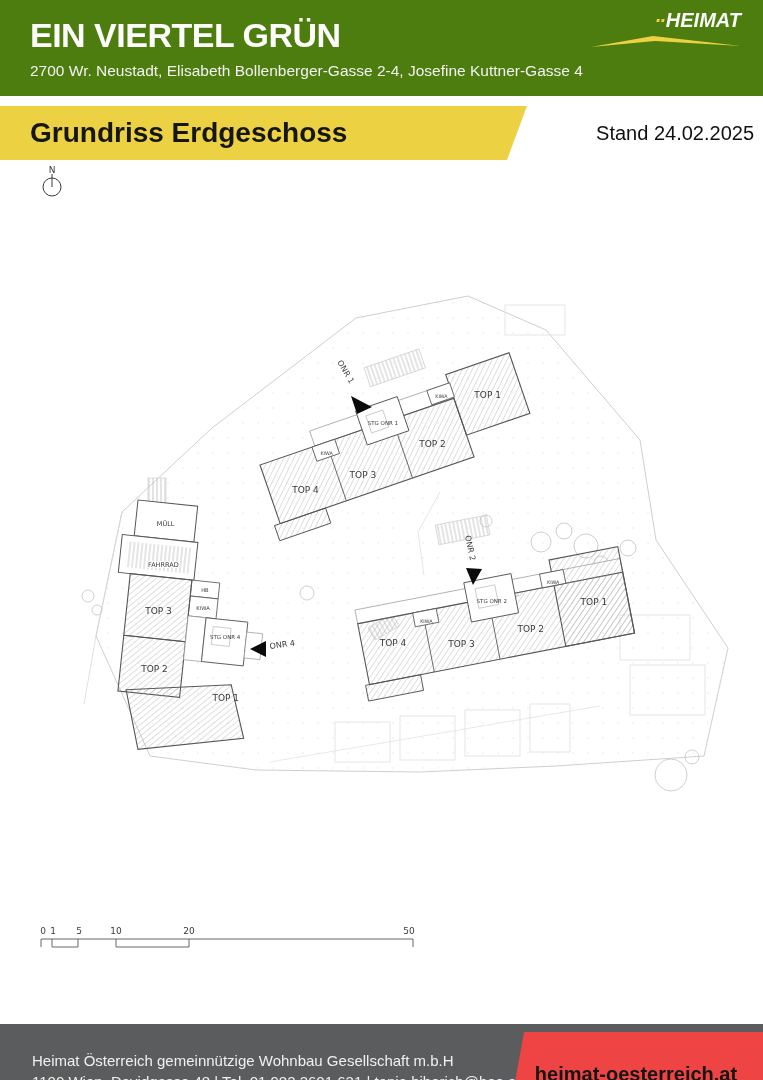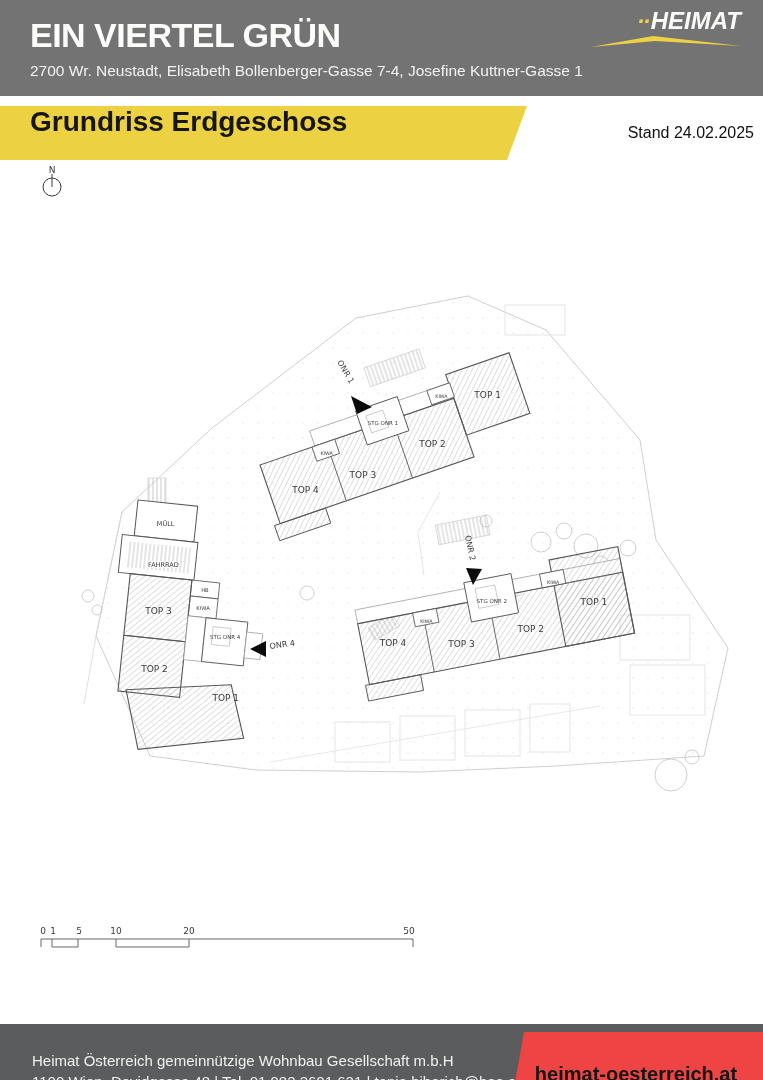--- a/index.html
+++ b/index.html
@@ -1,55 +1,55 @@
 <!DOCTYPE html>
 <html><head>
 <meta charset="utf-8">
 <style>
   html,body{margin:0;padding:0;background:#fff;}
   .page{position:relative;width:763px;height:1080px;background:#fff;overflow:hidden;
         font-family:"Liberation Sans",sans-serif;}
   
-  .hdr{position:absolute;left:0;top:0;width:763px;height:96px;background:#737373;}
+  .hdr{position:absolute;left:0;top:0;width:763px;height:96px;background:#4d7c0f;}
   .hdr-title{position:absolute;left:30px;top:16px;font-size:34px;font-weight:bold;
              letter-spacing:-0.5px;color:#fdfdfc;white-space:nowrap;}
   .hdr-addr{position:absolute;left:30px;top:62px;font-size:15.5px;color:#f2f2f0;white-space:nowrap;}
   .logo{position:absolute;right:22px;top:8px;width:156px;color:#fafaf8;
-        font-style:italic;font-weight:bold;line-height:25px;font-size:24px;text-align:right;}
+        font-style:italic;font-weight:bold;line-height:25px;font-size:20px;text-align:right;}
   .logo-dots{color:#ecd243;letter-spacing:-2px;margin-right:2px;}
   .logo-swoosh{display:block;margin-top:3px;margin-left:auto;}
   
   .banner-row{position:absolute;left:0;top:106px;width:763px;height:54px;background:#fff;}
   .banner-yellow{position:absolute;left:0;top:0;width:527px;height:54px;background:#ecd243;
                  clip-path:polygon(0 0,100% 0,calc(100% - 20px) 100%,0 100%);
-                 display:flex;}
+                 display:flex;align-items:center;}
   .banner-title{margin-left:30px;font-size:28px;font-weight:bold;color:#161616;white-space:nowrap;}
   .stand{position:absolute;right:9px;top:50%;transform:translateY(-50%);
-         font-size:16px;color:#111;white-space:nowrap;}
+         font-size:20px;color:#111;white-space:nowrap;}
   
   .plan{position:absolute;left:0;top:160px;width:763px;height:840px;}
   .plan text{font-family:"DejaVu Sans",sans-serif;fill:#3a3a3c;}
   
   .ftr{position:absolute;left:0;top:1004px;width:763px;height:76px;background:#5b5c5e;margin-top:20px;}
   .f-line{position:absolute;left:32px;color:#f0f0ee;font-size:15px;white-space:nowrap;}
   .f-line1{top:28px;}
   .f-line2{top:49px;}
   .f-badge{position:absolute;right:0;top:8px;width:254px;height:84px;background:#ef4444;
            clip-path:polygon(15px 0,100% 0,100% 100%,0 100%);
            display:flex;align-items:center;justify-content:center;}
   .f-url{font-size:20px;font-weight:bold;color:#161616;white-space:nowrap;}
 </style>
 </head>
 <body>
 
 <div class="page">
 
   <header class="hdr">
     <div class="hdr-title">EIN VIERTEL GRÜN</div>
-    <div class="hdr-addr">2700 Wr. Neustadt, Elisabeth Bollenberger-Gasse 7-4, Josefine Kuttner-Gasse 1</div>
+    <div class="hdr-addr">2700 Wr. Neustadt, Elisabeth Bollenberger-Gasse 2-4, Josefine Kuttner-Gasse 4</div>
     <div class="logo">
       <div><span class="logo-dots">··</span><span>HEIMAT</span></div>
       <svg class="logo-swoosh" width="150" height="12">
         <path d="M0,11 L62,0 L150,10 L64,5 Z" fill="#ecd243"></path>
       </svg>
     </div>
   </header>
 
   <div class="banner-row">
     <div class="banner-yellow">

